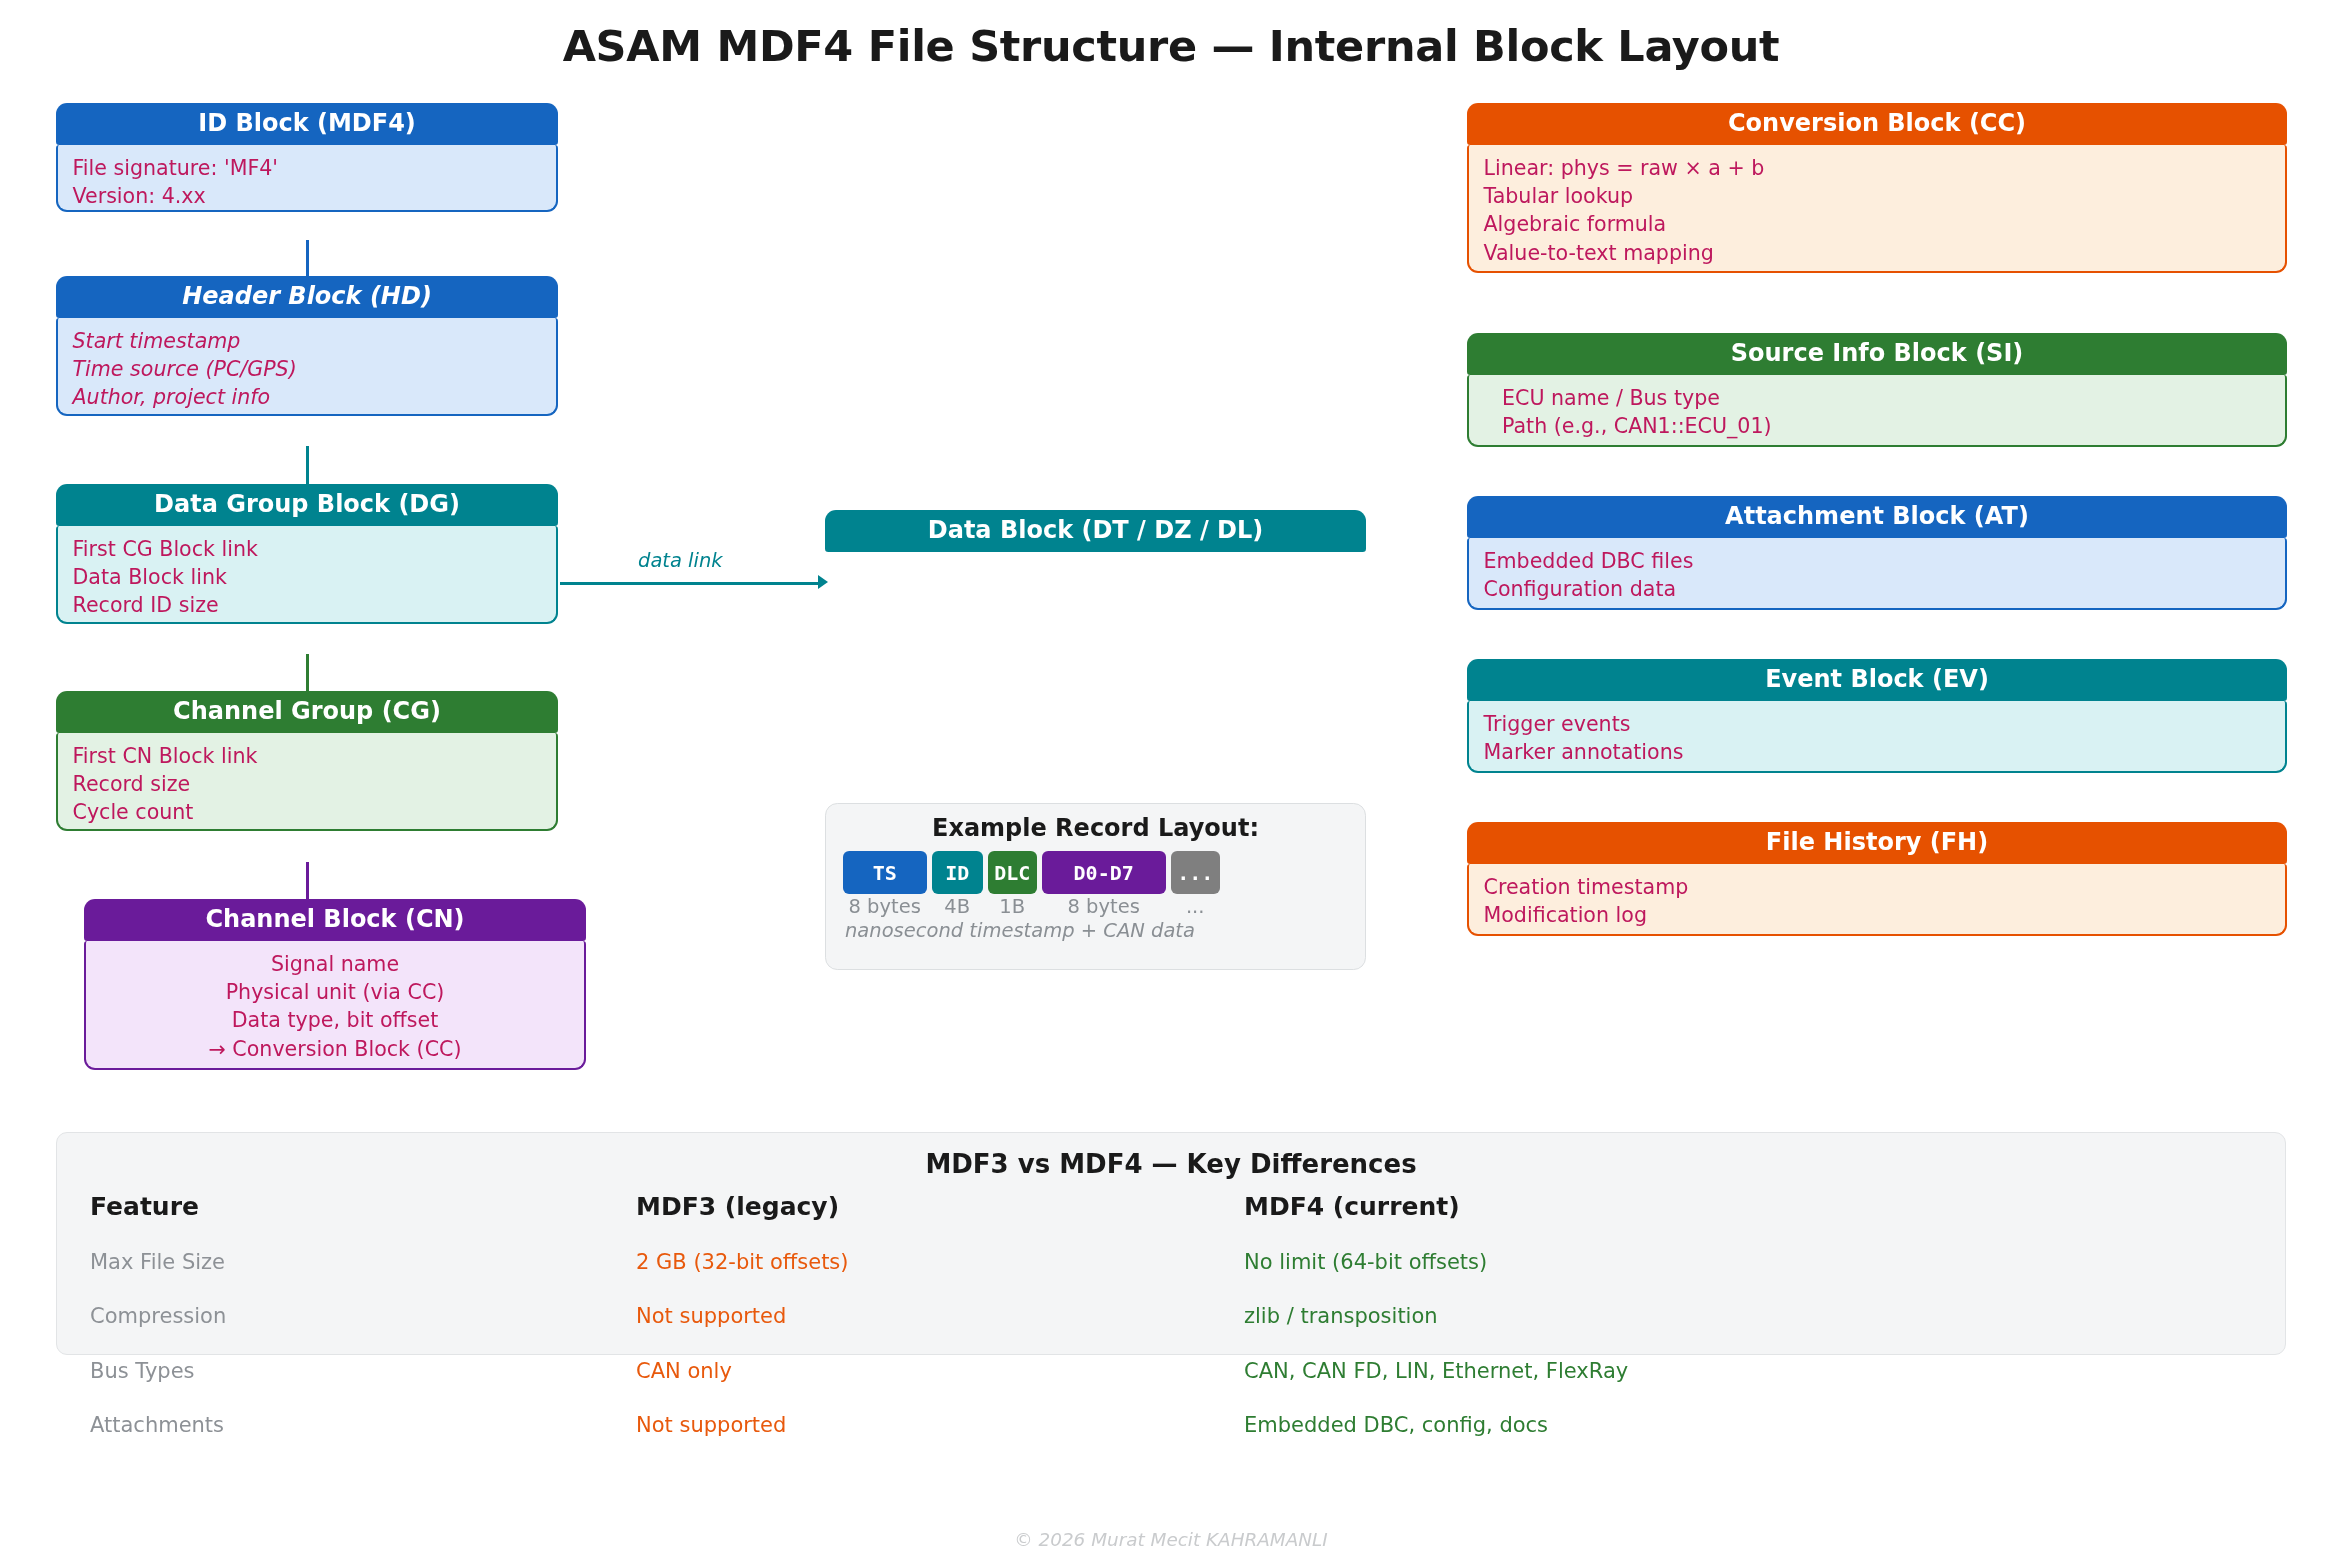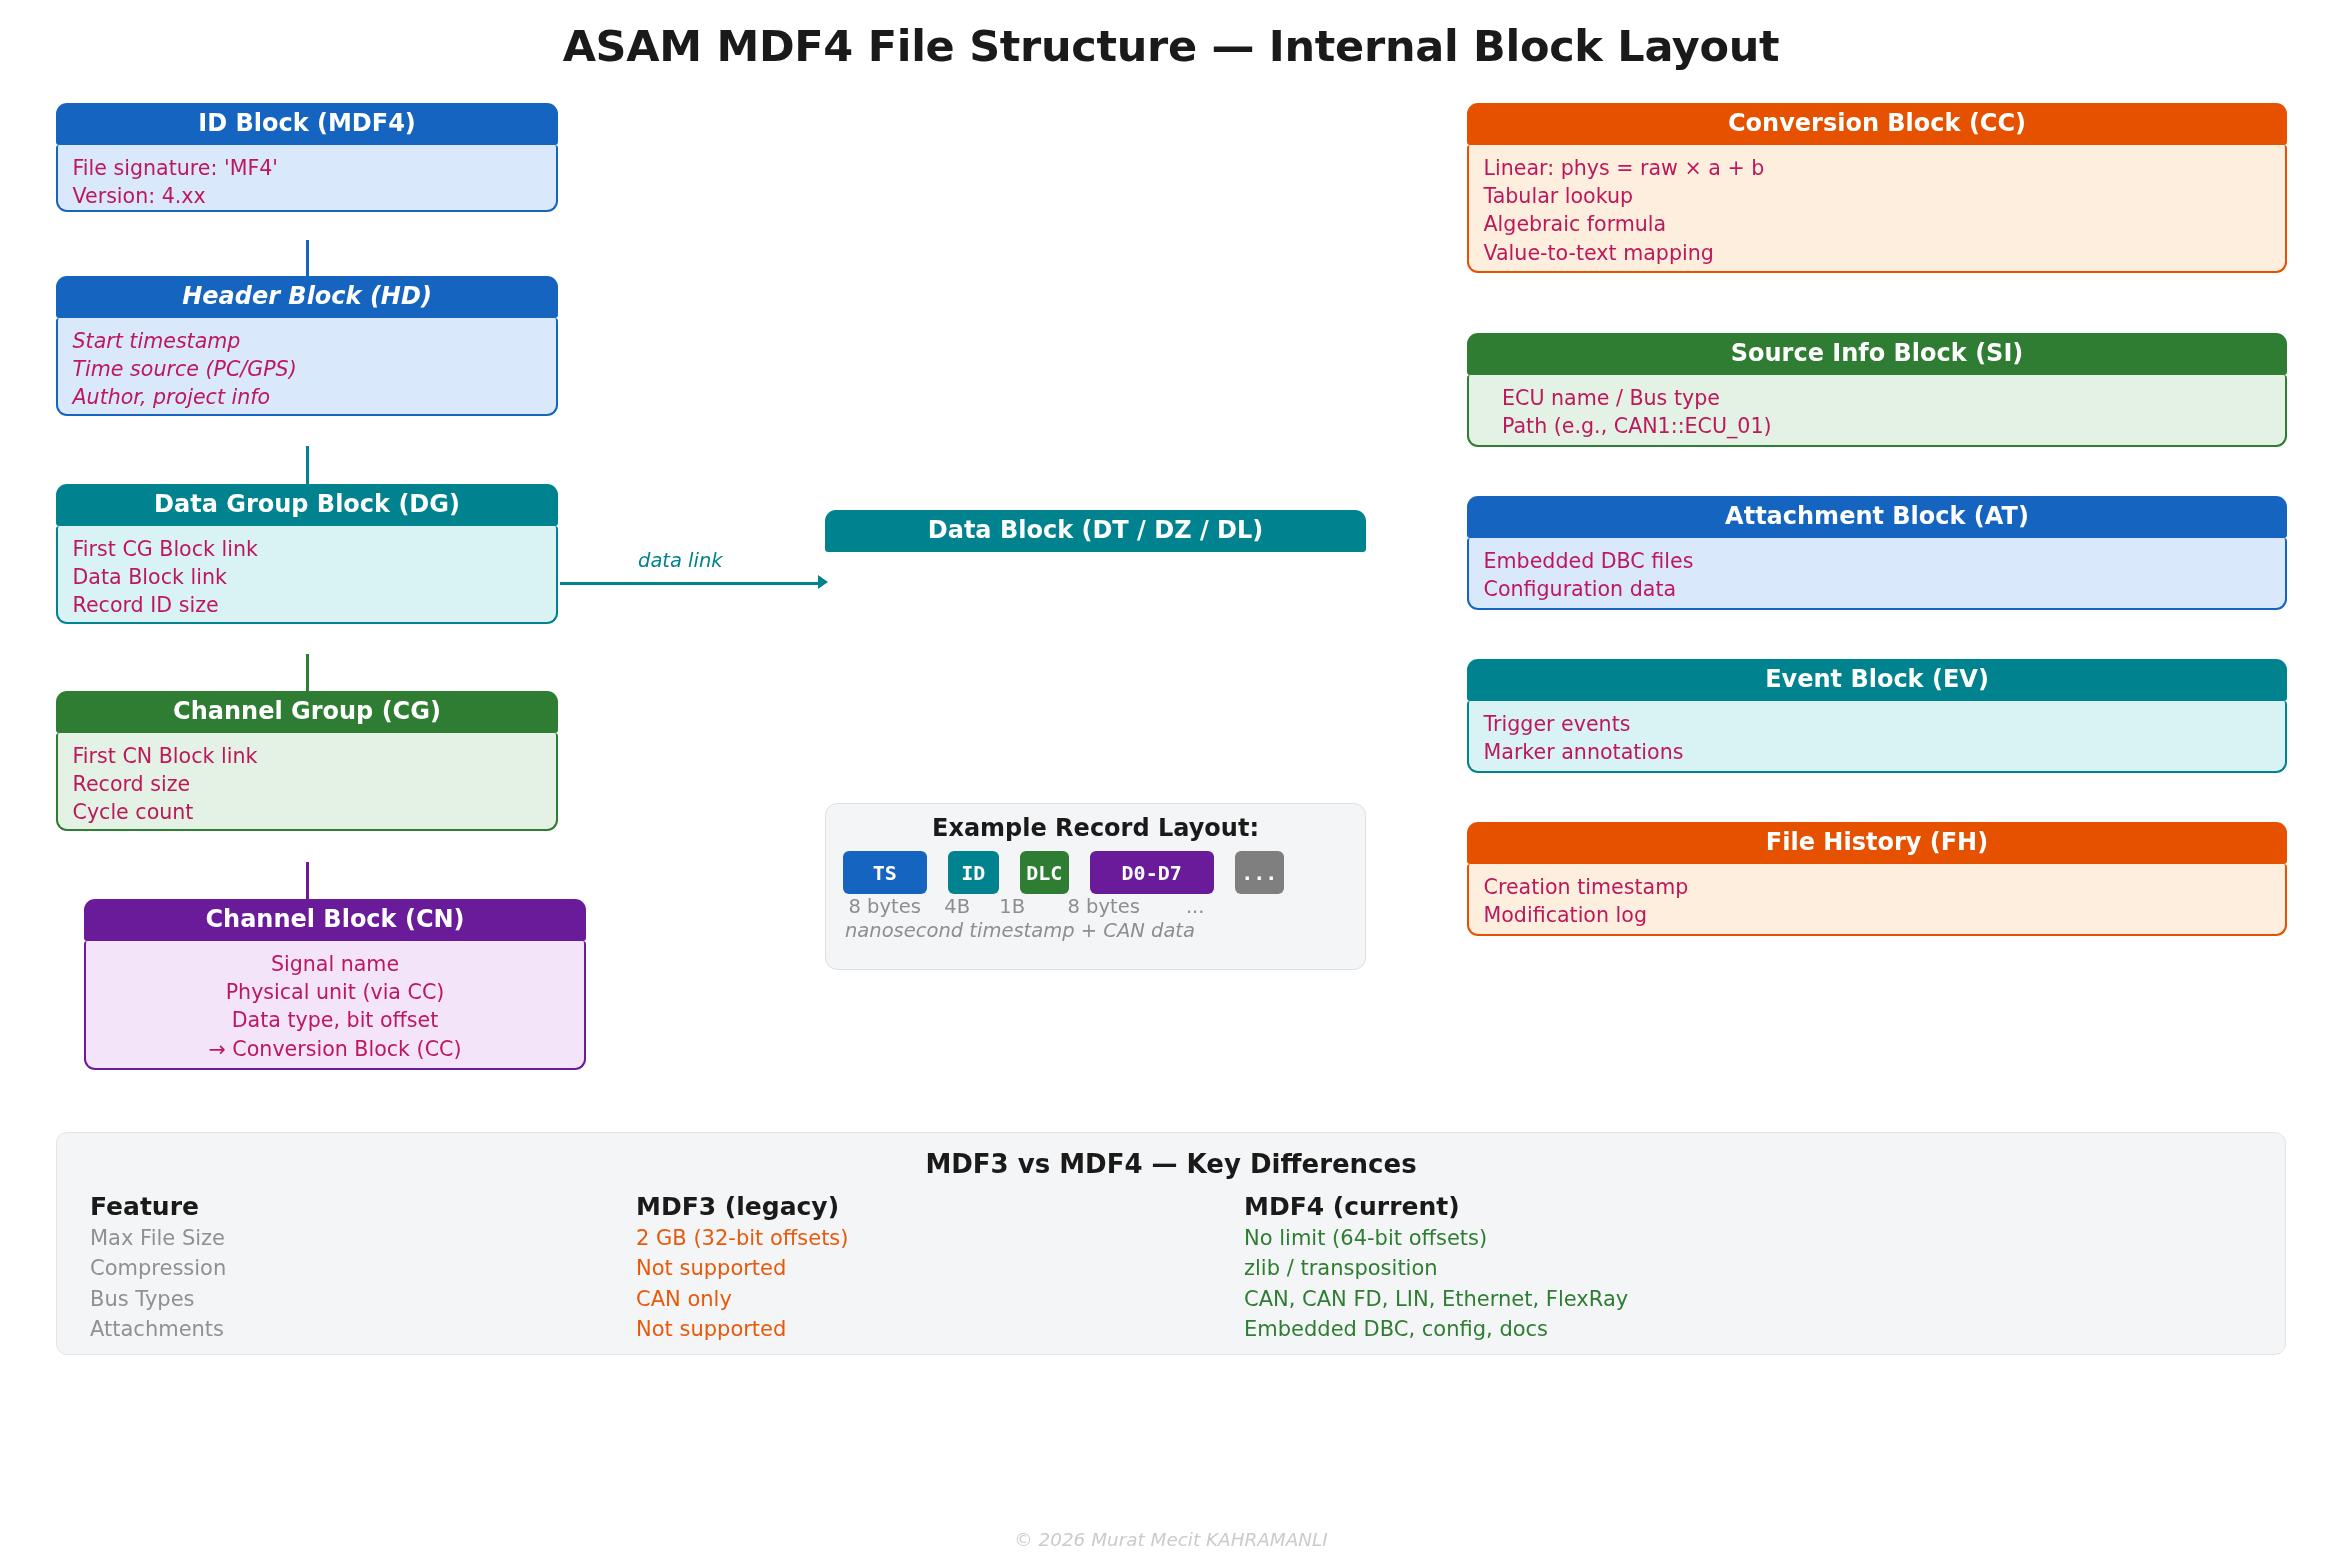--- a/index.html
+++ b/index.html
@@ -77,21 +77,21 @@
 
   
   .record-panel{
     position:absolute;background:#f4f5f6;border:1.7px solid #dcdfe1;
     border-radius:12.3px;box-sizing:border-box;
   }
   .record-panel .rp-title{
     text-align:center;font-size:24px;font-weight:bold;color:#1a1a1a;
     margin:10px 0 9px 0;
   }
-  .rp-fields{display:flex;padding:0 16.7px;gap:21px;}
+  .rp-fields{display:flex;padding:0 16.7px;gap:5px;}
   .rp-field{
     border-radius:6.1px;color:#ffffff;
     font-family:"DejaVu Sans Mono","Liberation Mono",monospace;
     font-weight:bold;font-size:20px;
     display:flex;align-items:center;justify-content:center;
     height:43px;box-sizing:border-box;
   }
   .rp-sizes{display:flex;padding:1.1px 16.7px 0 16.7px;gap:5px;}
   .rp-size{
     font-size:19.5px;color:#8a8f94;text-align:center;box-sizing:border-box;
@@ -114,21 +114,21 @@
   .cmp-row{display:flex;align-items:baseline;}
   .cmp-row .c1{width:546px;}
   .cmp-row .c2{width:608px;}
   .cmp-row .c3{width:781px;}
   .cmp-head .c1,.cmp-head .c2,.cmp-head .c3{
     font-size:25px;font-weight:bold;color:#1a1a1a;padding-bottom:2.2px;
   }
   .cmp-data{line-height:1.44;}
   .cmp-data .c1{font-size:21px;color:#8d9196;}
   .cmp-data .c2{font-size:21px;color:#e8590c;}
-  .cmp-data .c3{font-size:21px;color:#2e7d32;}
+  .cmp-data .c3{font-size:21px;color:#2e7d32;margin-top:24px;}
 
   
   .footer{
     position:absolute;left:0;width:2342px;text-align:center;
     font-size:18.4px;font-style:italic;color:#c9cbcd;
   }
 </style>
 </head>
 <body>
 

